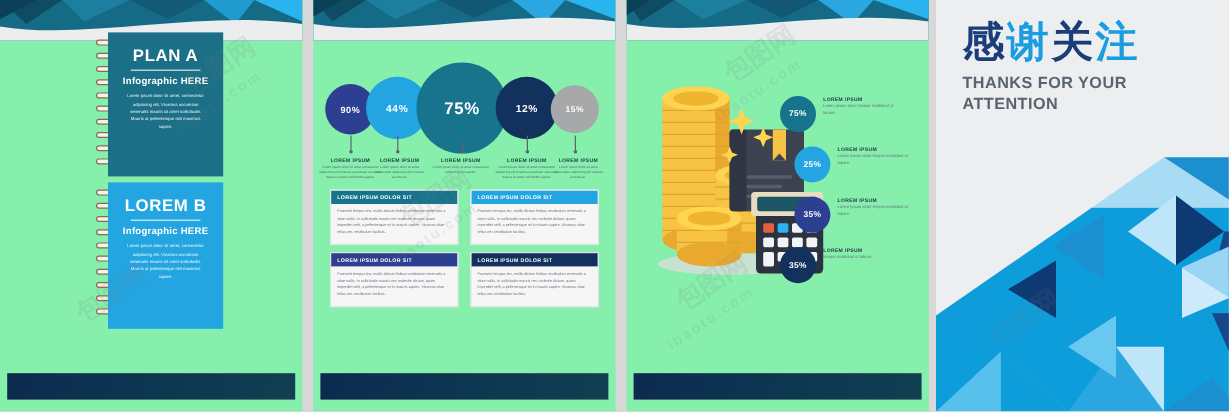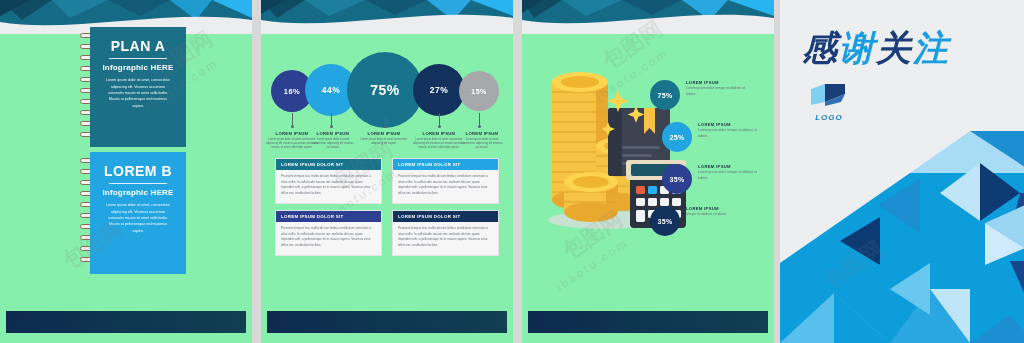--- a/index.html
+++ b/index.html
@@ -87,21 +87,21 @@
   .stat-c {
     position:absolute; width:30px; height:30px; border-radius:50%;
     color:#fff; font-size:7px; font-weight:bold;
     display:flex; align-items:center; justify-content:center; letter-spacing:.3px;
   }
   .stat-x { position:absolute; width:66px; }
   .stat-t { font-size:4.2px; font-weight:bold; color:#253746; letter-spacing:.3px; }
   .stat-p { font-size:3.4px; line-height:1.65; color:#6b747d; margin-top:1px; }
 
   
-  .thanks { position:absolute; left:22px; top:30px; width:210px; z-index:3;font-style:italic; }
+  .thanks { position:absolute; left:22px; top:18px; width:210px; z-index:3; }
   .cn { font-size:35px; font-weight:bold; letter-spacing:2px; line-height:1.05; white-space:nowrap; }
   .cn span:nth-child(odd) { color:#1b3d78; }
   .cn span:nth-child(even) { color:#1a9de0; }
   .en { margin-top:5px; font-size:13.5px; font-weight:bold; color:#5a6470; line-height:1.35; letter-spacing:.4px; }
   .logo-wrap { margin-top:14px; width:54px; text-align:center; }
   .logo-txt { margin-top:2px; font-size:8px; font-weight:bold; color:#1b7fc4; letter-spacing:1px; }
   .tri { position:absolute; right:0; bottom:0; width:254px; height:250px; z-index:1; }
 
   
   .wm { position:absolute; inset:0; pointer-events:none; z-index:9; opacity:.13; overflow:hidden; }
@@ -184,30 +184,30 @@
         <polygon points="104,0 166,0 134,15" fill="#125874"></polygon>
         <polygon points="166,0 210,0 192,20" fill="#2aa7e0"></polygon>
         <polygon points="210,0 252,0 252,16" fill="#29b4ef"></polygon>
         <polygon points="0,0 24,0 0,14" fill="#0c3f58"></polygon>
         <path d="M0,20 C70,32 170,6 252,18 L252,34 L0,34 Z" fill="#ecedee"></path>
       </svg>
     </div>
 
     <div class="circles">
       <div class="circ" style="left:10px; top:18px; width:42px; height:42px; background:#2d3f91; font-size:7.5px;">
-        <span>16%</span>
+        <span>90%</span>
       </div>
       <div class="circ" style="left:44px; top:12px; width:52px; height:52px; background:#22a5e0; font-size:8.5px;">
         <span>44%</span>
       </div>
       <div class="circ" style="left:86px; top:0px; width:76px; height:76px; background:#17748c; font-size:14px;">
         <span>75%</span>
       </div>
       <div class="circ" style="left:152px; top:12px; width:52px; height:52px; background:#12315c; font-size:8.5px;">
-        <span>27%</span>
+        <span>12%</span>
       </div>
       <div class="circ" style="left:198px; top:19px; width:40px; height:40px; background:#a6a8aa; font-size:7px;">
         <span>15%</span>
       </div>
     </div>
 
     <div class="stems">
       <div class="stem" style="left:31px; top:0; height:12px;"></div>
       <div class="stem-dot" style="left:30px; top:12px;"></div>
       <div class="stem" style="left:70px; top:0; height:12px;"></div>
@@ -402,27 +402,23 @@
     </div>
 
     <div class="bottom-bar"></div>
   </div>
 
   <div class="panel p4">
     <div class="thanks">
       <div class="cn">
         <span>感</span><span>谢</span><span>关</span><span>注</span>
       </div>
-      <div class="logo-wrap">
-        <svg width="44" height="26" viewBox="0 0 44 26">
-          <polygon points="4,8 18,3 18,21 4,24" fill="#7fd0f2"></polygon>
-          <polygon points="18,3 38,3 38,13 18,21" fill="#1b3d78"></polygon>
-          <polygon points="18,21 38,13 34,21 18,25" fill="#2f6fb5"></polygon>
-        </svg>
-        <div class="logo-txt">LOGO</div>
+      <div class="en">
+        <div>THANKS FOR YOUR</div>
+        <div>ATTENTION</div>
       </div>
     </div>
 
     <div class="tri">
       <svg viewBox="0 0 254 250" width="254" height="250" preserveAspectRatio="none">
         <polygon points="0,170 130,80 254,80 254,250 0,250" fill="#0d9ddb"></polygon>
         <polygon points="130,80 190,38 254,80" fill="#a8dcf5"></polygon>
         <polygon points="190,38 254,38 254,80" fill="#1b8fd0"></polygon>
         <polygon points="160,100 200,70 200,128" fill="#bfe5f8"></polygon>
         <polygon points="200,70 240,100 200,128" fill="#0e3a74"></polygon>

